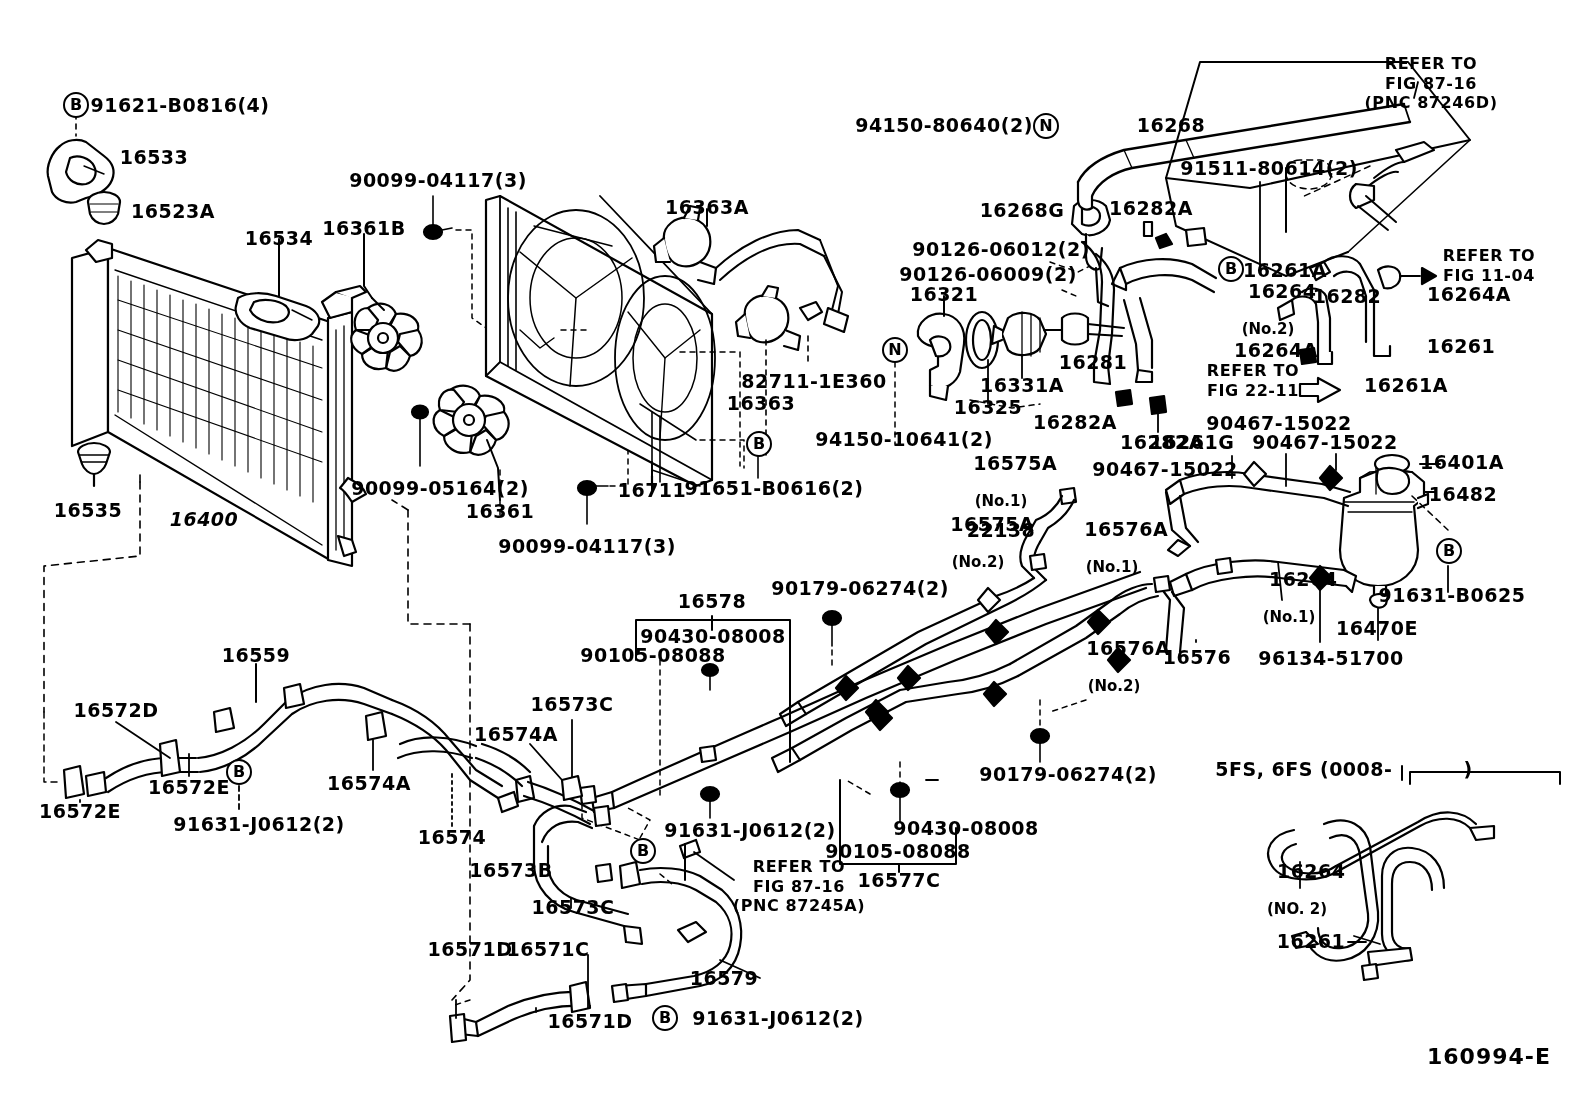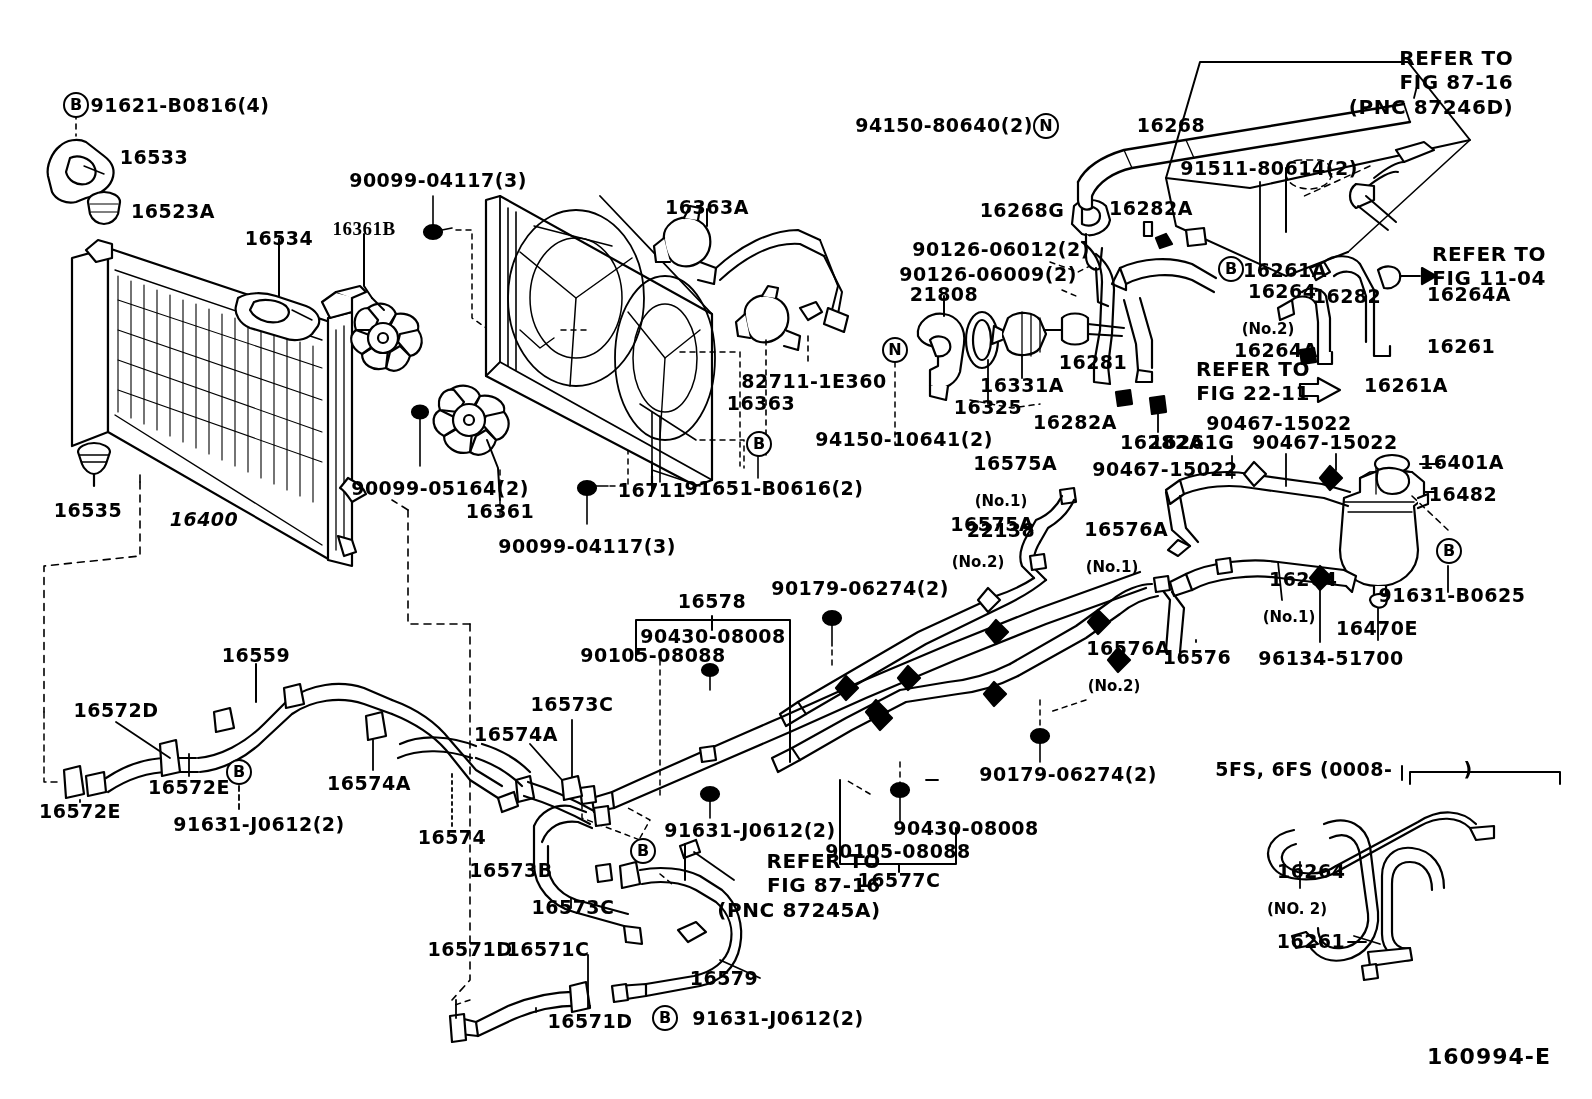--- a/index.html
+++ b/index.html
@@ -27,23 +27,23 @@
     font-weight: bold;
     font-size: 19px;
     line-height: 1.05;
     color: #000000;
     white-space: pre;
     letter-spacing: 0.5px;
     transform: translate(-50%, -50%);
     text-align: center;
   }
   .lbl.refer {
-    font-size: 20px;
+    font-size: 16px;
     letter-spacing: 0.6px;
-    text-align: right;
+    text-align: center;
     line-height: 1.22;
   }
   .lbl.figid {
     font-size: 22px;
     font-weight: bold;
     letter-spacing: 1px;
   }
   .two-line {
     display: block;
   }
@@ -537,39 +537,39 @@
   <div class="marker" style="left:759px; top:444px;">B</div>
   <div class="marker" style="left:1449px; top:551px;">B</div>
   <div class="marker" style="left:239px; top:772px;">B</div>
   <div class="marker" style="left:643px; top:851px;">B</div>
   <div class="marker" style="left:665px; top:1018px;">B</div>
 
   <div class="lbl" style="left:180px; top:106px;">91621-B0816(4)</div>
   <div class="lbl" style="left:154px; top:158px;">16533</div>
   <div class="lbl" style="left:173px; top:212px;">16523A</div>
   <div class="lbl" style="left:279px; top:239px;">16534</div>
-  <div class="lbl" style="left:364px; top:229px;font-family:Liberation Serif, serif;">16361B</div>
+  <div class="lbl" style="left:364px; top:229px;">16361B</div>
   <div class="lbl" style="left:438px; top:181px;">90099-04117(3)</div>
   <div class="lbl" style="left:707px; top:208px;">16363A</div>
   <div class="lbl" style="left:814px; top:382px;">82711-1E360</div>
   <div class="lbl" style="left:761px; top:404px;">16363</div>
   <div class="lbl" style="left:652px; top:491px;">16711</div>
   <div class="lbl" style="left:774px; top:489px;">91651-B0616(2)</div>
   <div class="lbl" style="left:500px; top:512px;">16361</div>
   <div class="lbl" style="left:440px; top:489px;">90099-05164(2)</div>
   <div class="lbl" style="left:587px; top:547px;">90099-04117(3)</div>
   <div class="lbl" style="left:88px; top:511px;">16535</div>
   <div class="lbl" style="left:204px; top:520px;font-style:italic;">16400</div>
   <div class="lbl" style="left:944px; top:126px;">94150-80640(2)</div>
   <div class="lbl" style="left:1171px; top:126px;">16268</div>
   <div class="lbl" style="left:1022px; top:211px;">16268G</div>
   <div class="lbl" style="left:1151px; top:209px;">16282A</div>
   <div class="lbl" style="left:1001px; top:250px;">90126-06012(2)</div>
   <div class="lbl" style="left:988px; top:275px;">90126-06009(2)</div>
-  <div class="lbl" style="left:944px; top:295px;">21808</div>
+  <div class="lbl" style="left:944px; top:295px;">16321</div>
   <div class="lbl" style="left:1269px; top:169px;">91511-80614(2)</div>
   <div class="lbl refer" style="left:1431px; top:83px;">REFER TO
 FIG 87-16
 (PNC 87246D)</div>
   <div class="lbl refer" style="left:1489px; top:266px;">REFER TO
 FIG 11-04</div>
   <div class="lbl" style="left:1285px; top:271px;">16261A</div>
   <div class="lbl" style="left:1347px; top:297px;">16282</div>
   <div class="lbl two-line" style="left:1268px; top:320px;">
     <span>16264</span>

